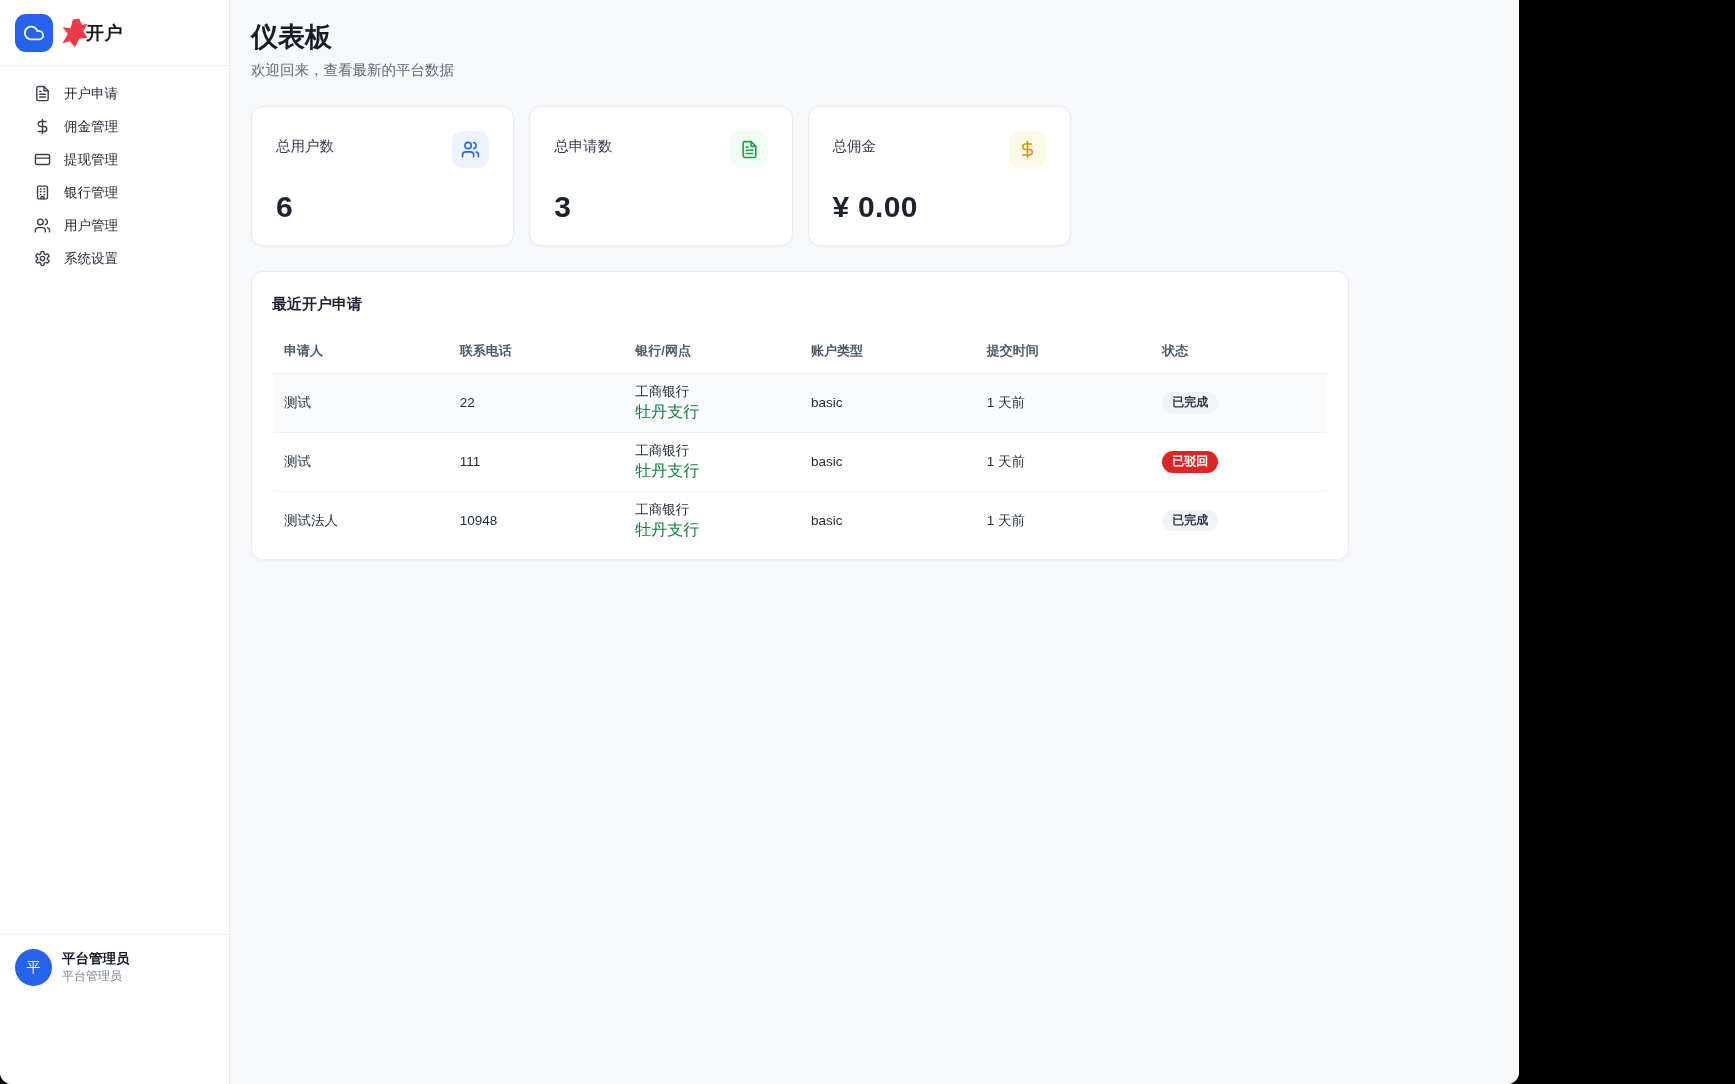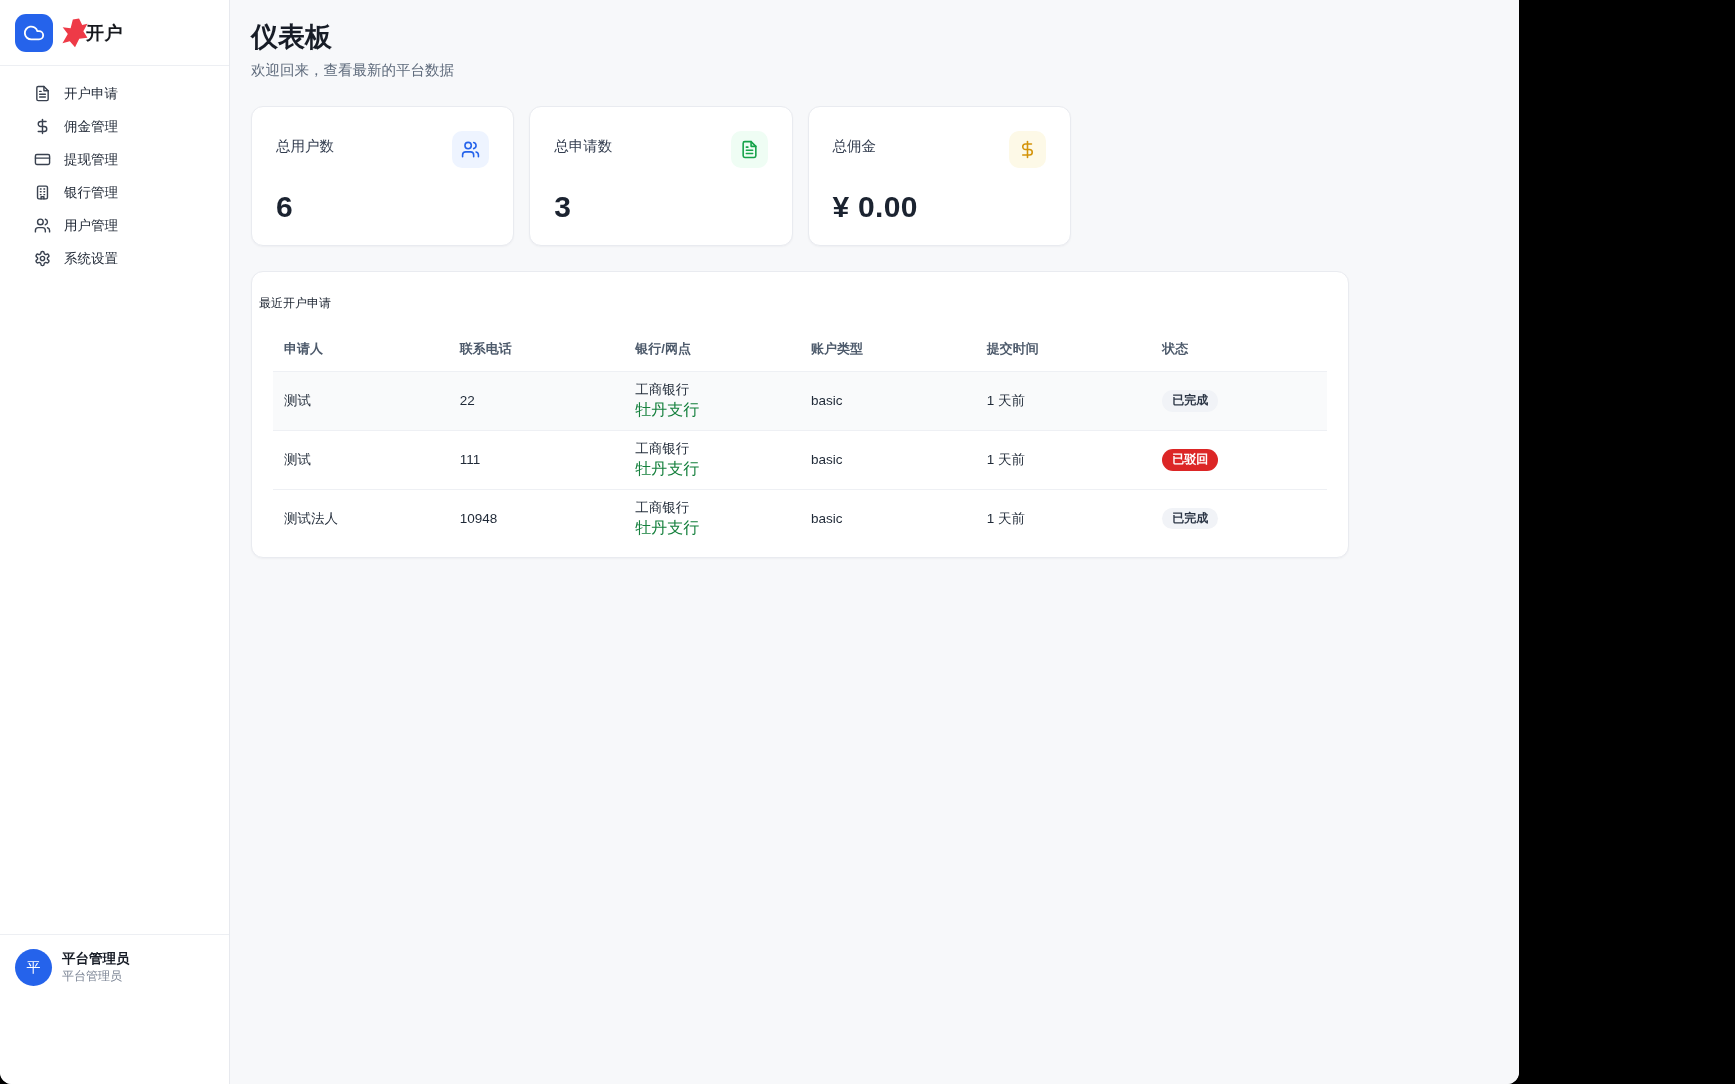--- a/index.html
+++ b/index.html
@@ -30,21 +30,21 @@
 
   .stats{display:grid;grid-template-columns:repeat(4,1fr);gap:15px;margin-top:26px;}
   .stat-card{background:#fff;border:1px solid #e9ebf0;border-radius:12px;height:140px;box-sizing:border-box;padding:24px 24px 0;box-shadow:0 1px 2px rgba(16,24,40,.04);}
   .stat-top{display:flex;justify-content:space-between;align-items:flex-start;}
   .stat-label{font-size:14.5px;color:#333d4f;padding-top:6px;}
   .icon-box{width:37px;height:37px;border-radius:10px;display:flex;align-items:center;justify-content:center;flex:none;}
   .icon-box svg{width:19px;height:19px;}
   .stat-value{font-size:30px;font-weight:700;color:#1b2330;margin-top:22px;letter-spacing:.3px;}
 
   .panel{margin-top:25px;background:#fff;border:1px solid #e9ebf0;border-radius:12px;box-shadow:0 1px 2px rgba(16,24,40,.04);padding:23px 0 10px;}
-  .panel-title{font-size:12px;font-weight:400;color:#1b2330;margin:0 7px 18px;}
+  .panel-title{font-size:15px;font-weight:700;color:#1b2330;margin:0 20px 18px;}
   table{border-collapse:collapse;table-layout:fixed;width:calc(100% - 42px);margin:0 21px;}
   th{font-size:13px;font-weight:600;color:#4d5a6b;text-align:left;padding:10px 11px 13px;}
   th:first-child,td:first-child{padding-left:11px;}
   tbody tr{border-top:1px solid #eef0f4;}
   td{font-size:13.5px;color:#1f2937;padding:9px 11px;height:33px;vertical-align:middle;}
   .row-highlight{background:#f9fafb;}
   .bank-name{color:#1f2937;line-height:1.35;}
   .bank-branch{color:#15803d;font-size:16px;line-height:1.35;}
   .badge{display:inline-block;border-radius:999px;font-size:12px;font-weight:600;padding:3px 10px;line-height:1.3;}
   .badge--secondary{background:#f1f3f7;color:#2c3646;}

